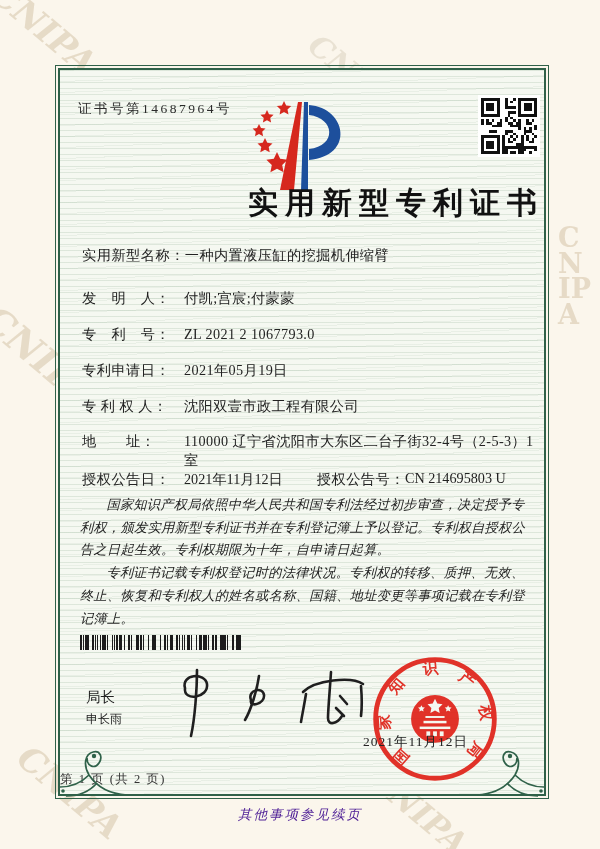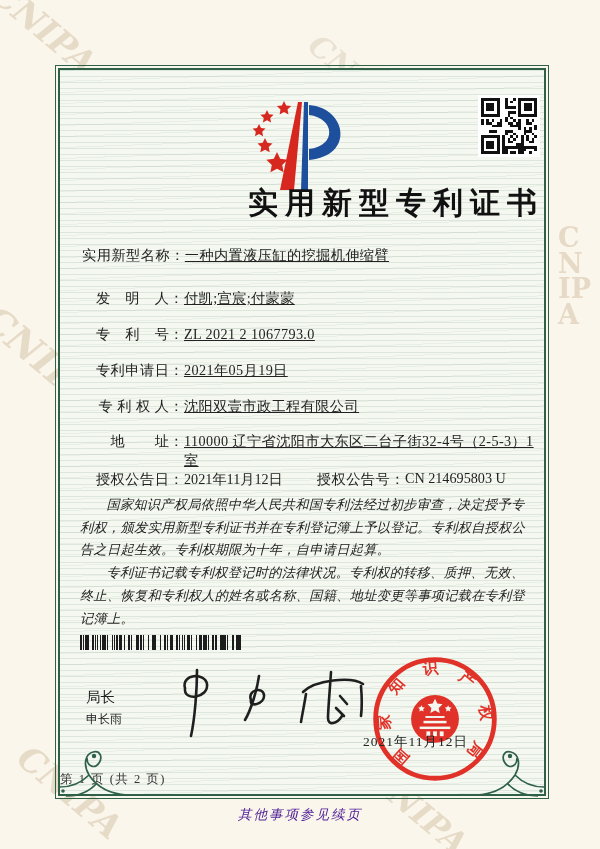--- a/index.html
+++ b/index.html
@@ -27,22 +27,22 @@
   .qr { position:absolute; left:418px; top:25px; width:62px; height:62px; background:#fff; padding:3px; }
   .qr svg { width:100%; height:100%; shape-rendering:crispEdges; }
 
   .logo { position:absolute; left:183px; top:26px; width:120px; height:88px; }
 
   .title { position:absolute; left:0; top:113px; width:100%; text-align:right;
            font-size:30px; font-weight:bold; letter-spacing:7px; color:#111; }
 
   .fields { position:absolute; left:22px; top:176px; width:452px; font-size:14.2px; color:#222; }
   .frow { position:absolute; left:0; display:flex; align-items:flex-start; width:452px; }
-  .flabel { flex:0 0 102px; white-space:pre; letter-spacing:.5px;text-align:right; }
-  .fvalue { flex:1; letter-spacing:.4px; line-height:1.35;text-decoration:underline; }
+  .flabel { flex:0 0 102px; white-space:pre; letter-spacing:.5px; }
+  .fvalue { flex:1; letter-spacing:.4px; line-height:1.35; }
   .fpair2 { display:flex; margin-left:34px; }
   .fpair2 .flabel { flex:0 0 88px; }
 
   .paras { position:absolute; left:20px; top:424px; width:456px; font-size:13.2px; line-height:1.72;
            font-style:italic; color:#222; }
   .paras p { text-indent:2em; letter-spacing:.3px; }
 
   .barcode { position:absolute; left:20px; top:565px; width:162px; height:15px;
       background-image:
         repeating-linear-gradient(90deg,#1c1c1c 0 2px,transparent 2px 3px,#1c1c1c 3px 4px,transparent 4px 8px,#1c1c1c 8px 9px,transparent 9px 12px),
@@ -78,20 +78,21 @@
   <div class="wm subtle" style="left:335px; top:245px; font-size:30px;">CNIPA</div>
   <div class="wm" style="left:-28px; top:335px; font-size:38px;">CNIPA</div>
   <div class="wm subtle" style="left:150px; top:558px; font-size:30px;">CNIPA</div>
   <div class="wm" style="left:8px; top:772px; font-size:34px;">CNIPA</div>
   <div class="wm" style="left:360px; top:792px; font-size:32px;">CNIPA</div>
   <div class="wm-v" style="left:558px; top:225px;">CNIPA</div>
 
   <div class="frame">
     <div class="frame-inner">
 
+      <div class="cert-no">证书号第14687964号</div>
 
       <div class="logo">
         <svg viewBox="0 0 120 100">
           <g fill="#d6281e">
             <path d="M34 56 l3.2 6.8 7.4 .9 -5.4 5.2 1.4 7.4 -6.6 -3.6 -6.6 3.6 1.4 -7.4 -5.4 -5.2 7.4 -.9 Z"></path>
             <path d="M22 42 l2.3 4.8 5.2 .6 -3.8 3.7 1 5.2 -4.7 -2.6 -4.7 2.6 1 -5.2 -3.8 -3.7 5.2 -.6 Z"></path>
             <path d="M16 28 l2 4.1 4.5 .5 -3.3 3.2 .9 4.5 -4.1 -2.2 -4 2.2 .8 -4.5 -3.2 -3.2 4.4 -.5 Z"></path>
             <path d="M24 14 l2 4.2 4.6 .6 -3.4 3.2 .9 4.6 -4.1 -2.3 -4.1 2.3 .9 -4.6 -3.4 -3.2 4.6 -.6 Z"></path>
             <path d="M41 5 l2.2 4.5 5 .6 -3.7 3.5 1 5 -4.5 -2.5 -4.4 2.5 .9 -5 -3.6 -3.5 5 -.6 Z"></path>
             <path d="M55 6 L59 6 L51 94 L37 94 Z"></path>

